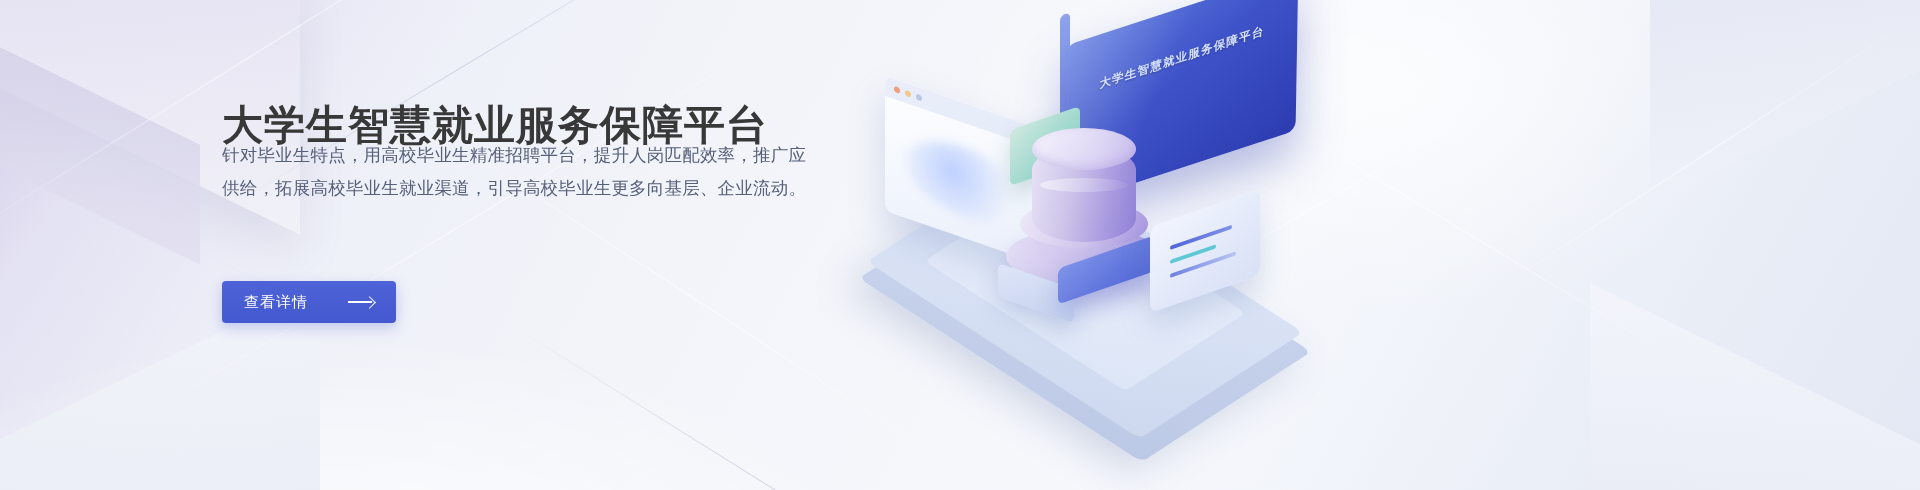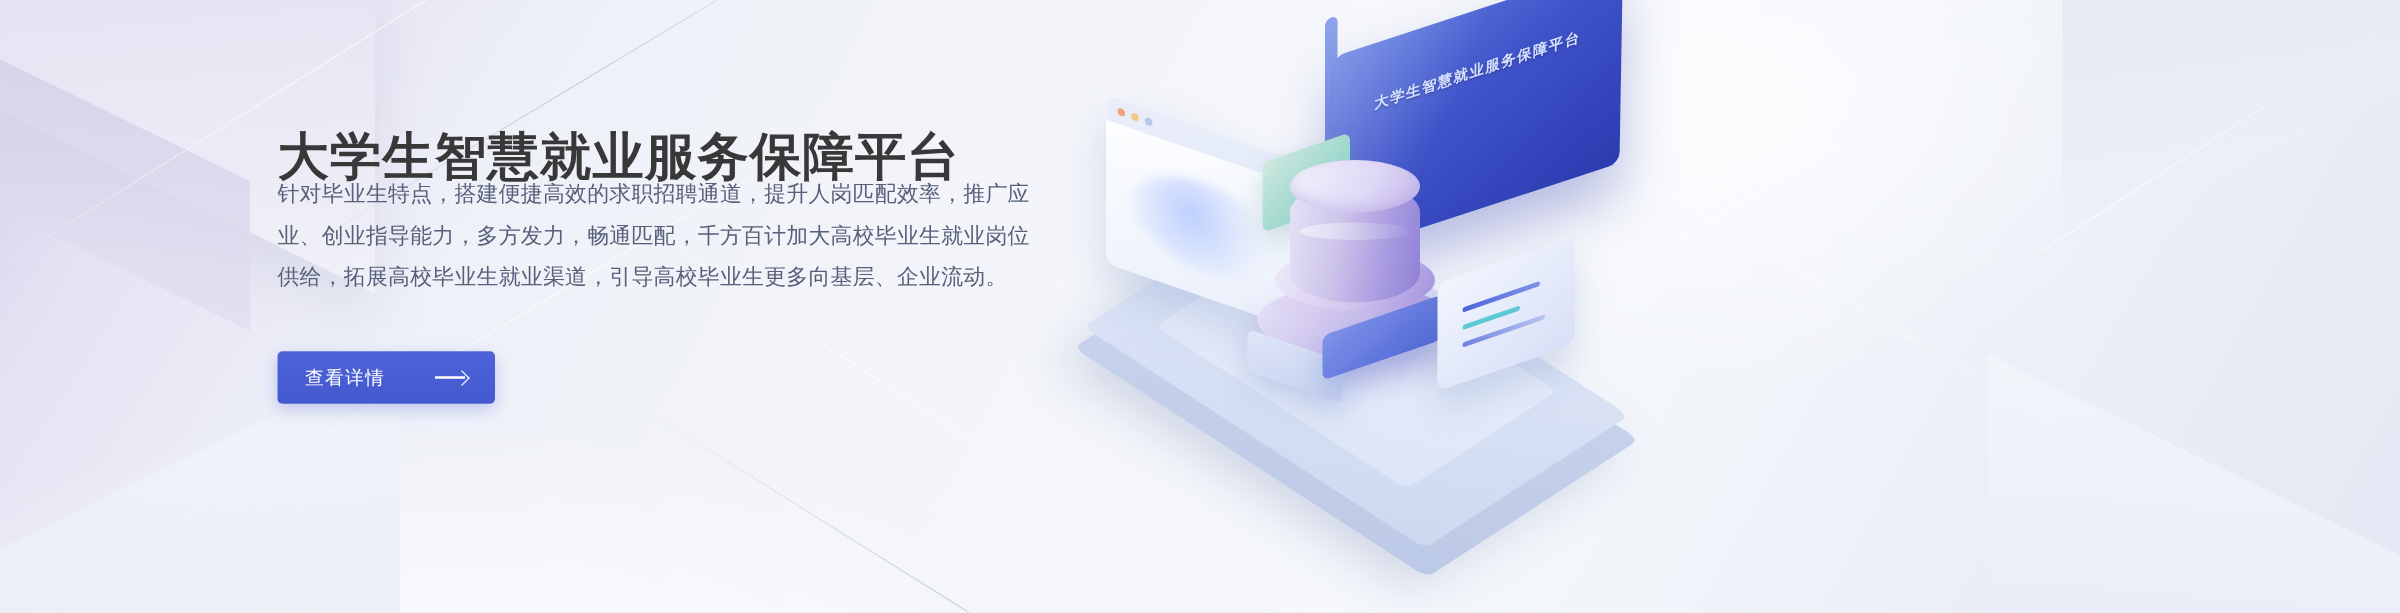--- a/index.html
+++ b/index.html
@@ -255,22 +255,21 @@
   <div class="streak st5"></div>
   <div class="streak st6"></div>
   <div class="dark-streak ds1"></div>
   <div class="dark-streak ds2"></div>
 
   <div class="content">
 
     <h1 class="headline">大学生智慧就业服务保障平台</h1>
 
     <div class="para">
-      <p>针对毕业生特点，搭建便捷高效的求职招聘通道，提升人岗匹配效率，推广应</p>
-      <p>业、创业指导能力，多方发力，畅通匹配，千方百计加大高校毕业生就业岗位</p>
+      <p>针对毕业生特点，用高校毕业生精准招聘平台，提升人岗匹配效率，推广应</p>
       <p>供给，拓展高校毕业生就业渠道，引导高校毕业生更多向基层、企业流动。</p>
     </div>
 
     <button class="cta">
       <span>查看详情</span>
       <span class="arrow"></span>
     </button>
   </div>
 
   <div class="art">

